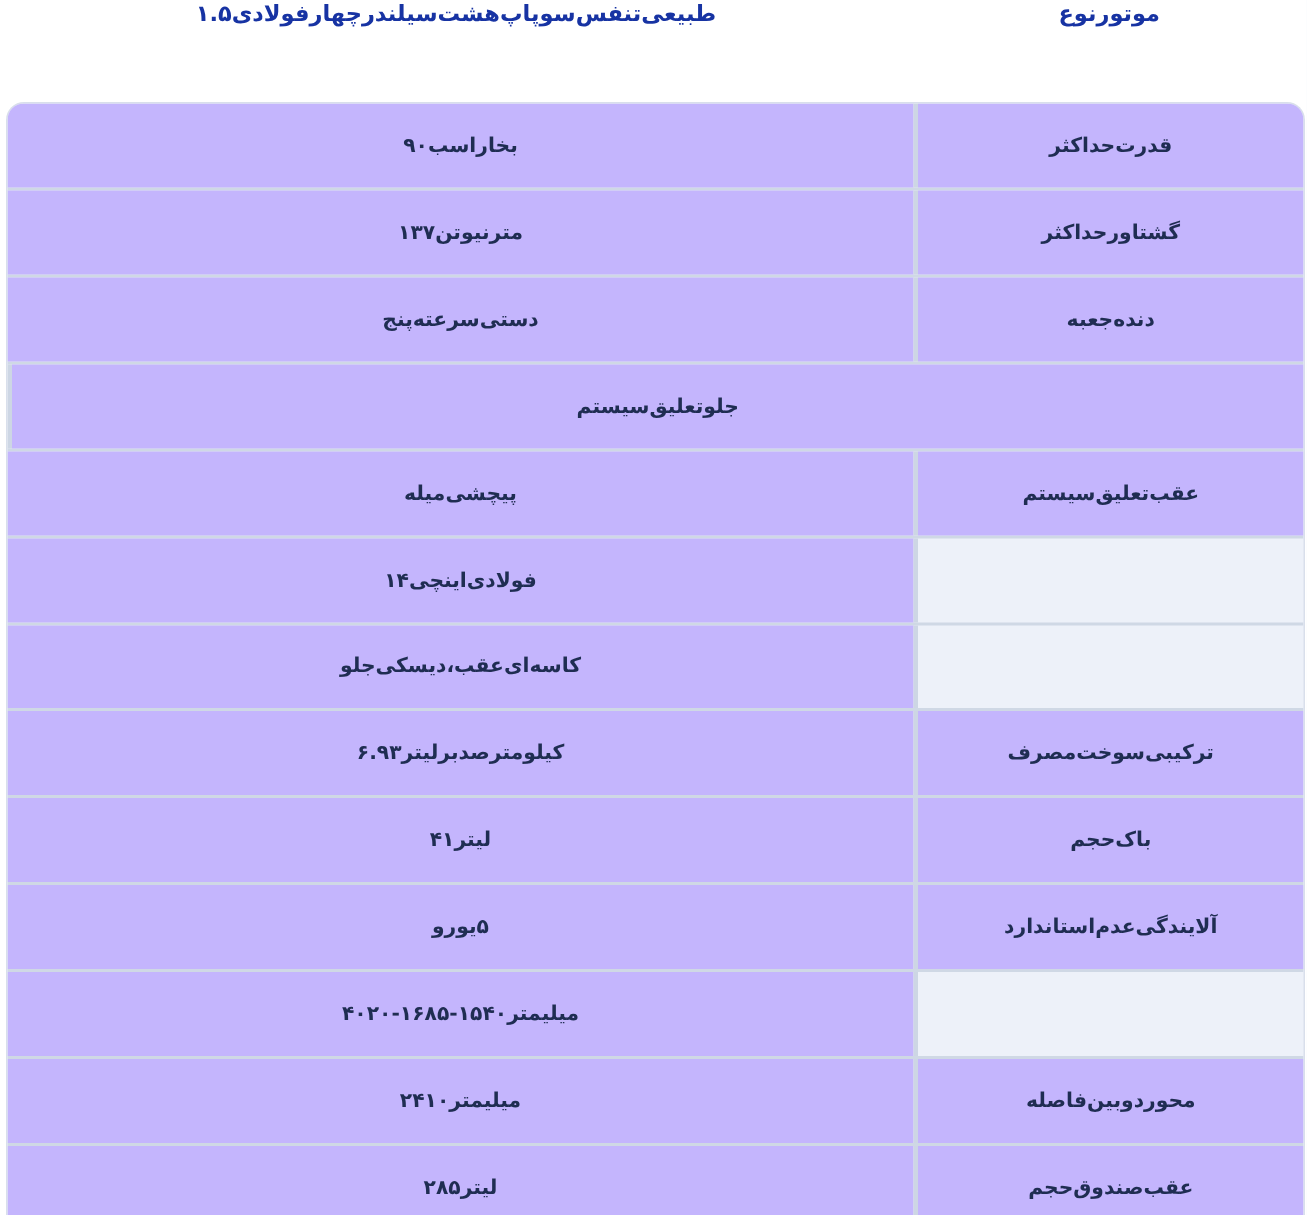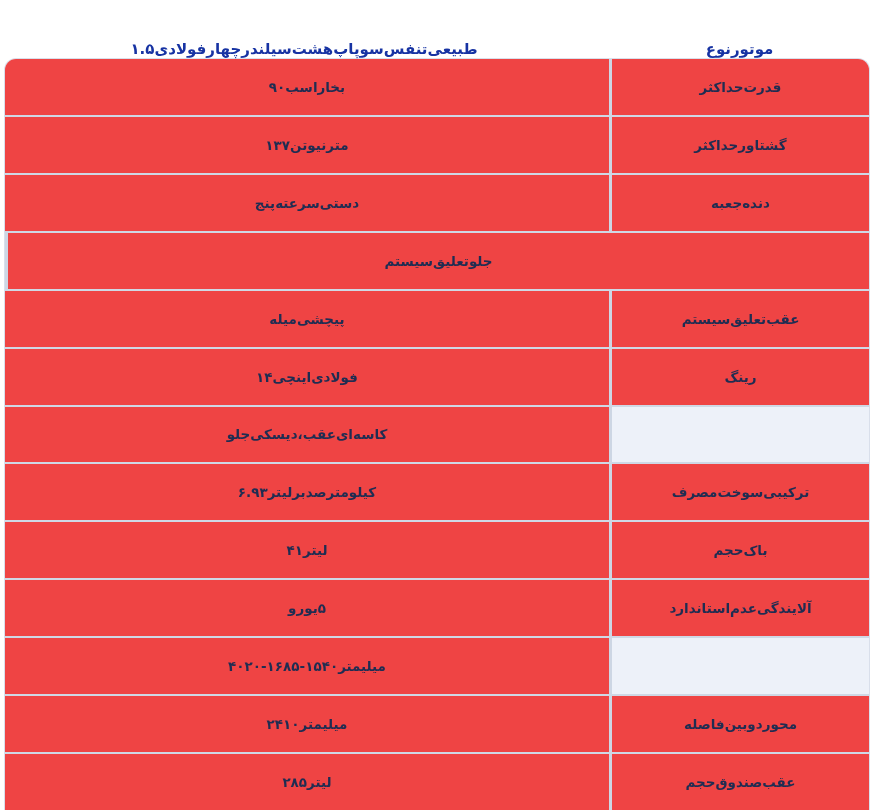--- a/index.html
+++ b/index.html
@@ -12,24 +12,24 @@
     font-family: "DejaVu Sans", sans-serif;
   }
   .page {
     width: 871px;
     height: 810px;
     position: relative;
     background: #ffffff;
   }
   
   .header-row {
-    height: 58px;
+    height: 68px;
     display: flex;
     flex-direction: row;
-    align-items: flex-end;
+    align-items: flex-start;
     direction: ltr;
     border-radius: 29px;
   }
   .header-cell {
     display: flex;
     align-items: center;
     justify-content: center;
     color: #1733a3;
     font-weight: bold;
     font-size: 15px;
@@ -58,21 +58,21 @@
     display: flex;
     flex-direction: row;
     border-bottom: 2px solid #cfd8e5;
     direction: ltr;
   }
   .spec-row:last-child { border-bottom: none; }
   .cell {
     display: flex;
     align-items: center;
     justify-content: center;
-    background: #ef4444;
+    background: #c4b5fd;
     color: #1f2d52;
     font-weight: 600;
     font-size: 13.5px;
     direction: ltr;
     text-align: center;
     padding: 0 10px;
     box-sizing: border-box;
   }
   .cell.value-cell { width: 604px; }
   .col-divider {
@@ -161,23 +161,20 @@
           <bdi dir="auto">عقب</bdi>
         </div>
   </div>
       <div class="spec-row">
     <div class="cell value-cell">
           <bdi dir="auto">۱۴</bdi> 
           <bdi dir="auto">اینچی</bdi> 
           <bdi dir="auto">فولادی</bdi>
         </div>
     <div class="col-divider"></div>
-    <div class="cell label-cell">
-          <bdi dir="auto">رینگ</bdi>
-        </div>
   </div>
       <div class="spec-row">
     <div class="cell value-cell"><bdi dir="auto">جلو</bdi> <bdi dir="auto">دیسکی</bdi>، <bdi dir="auto">عقب</bdi> <bdi dir="auto">کاسه‌ای</bdi></div>
     <div class="col-divider"></div>
   </div>
       <div class="spec-row">
     <div class="cell value-cell">
           <bdi dir="auto">۶.۹۳</bdi> 
           <bdi dir="auto">لیتر</bdi> 
           <bdi dir="auto">بر</bdi> 

